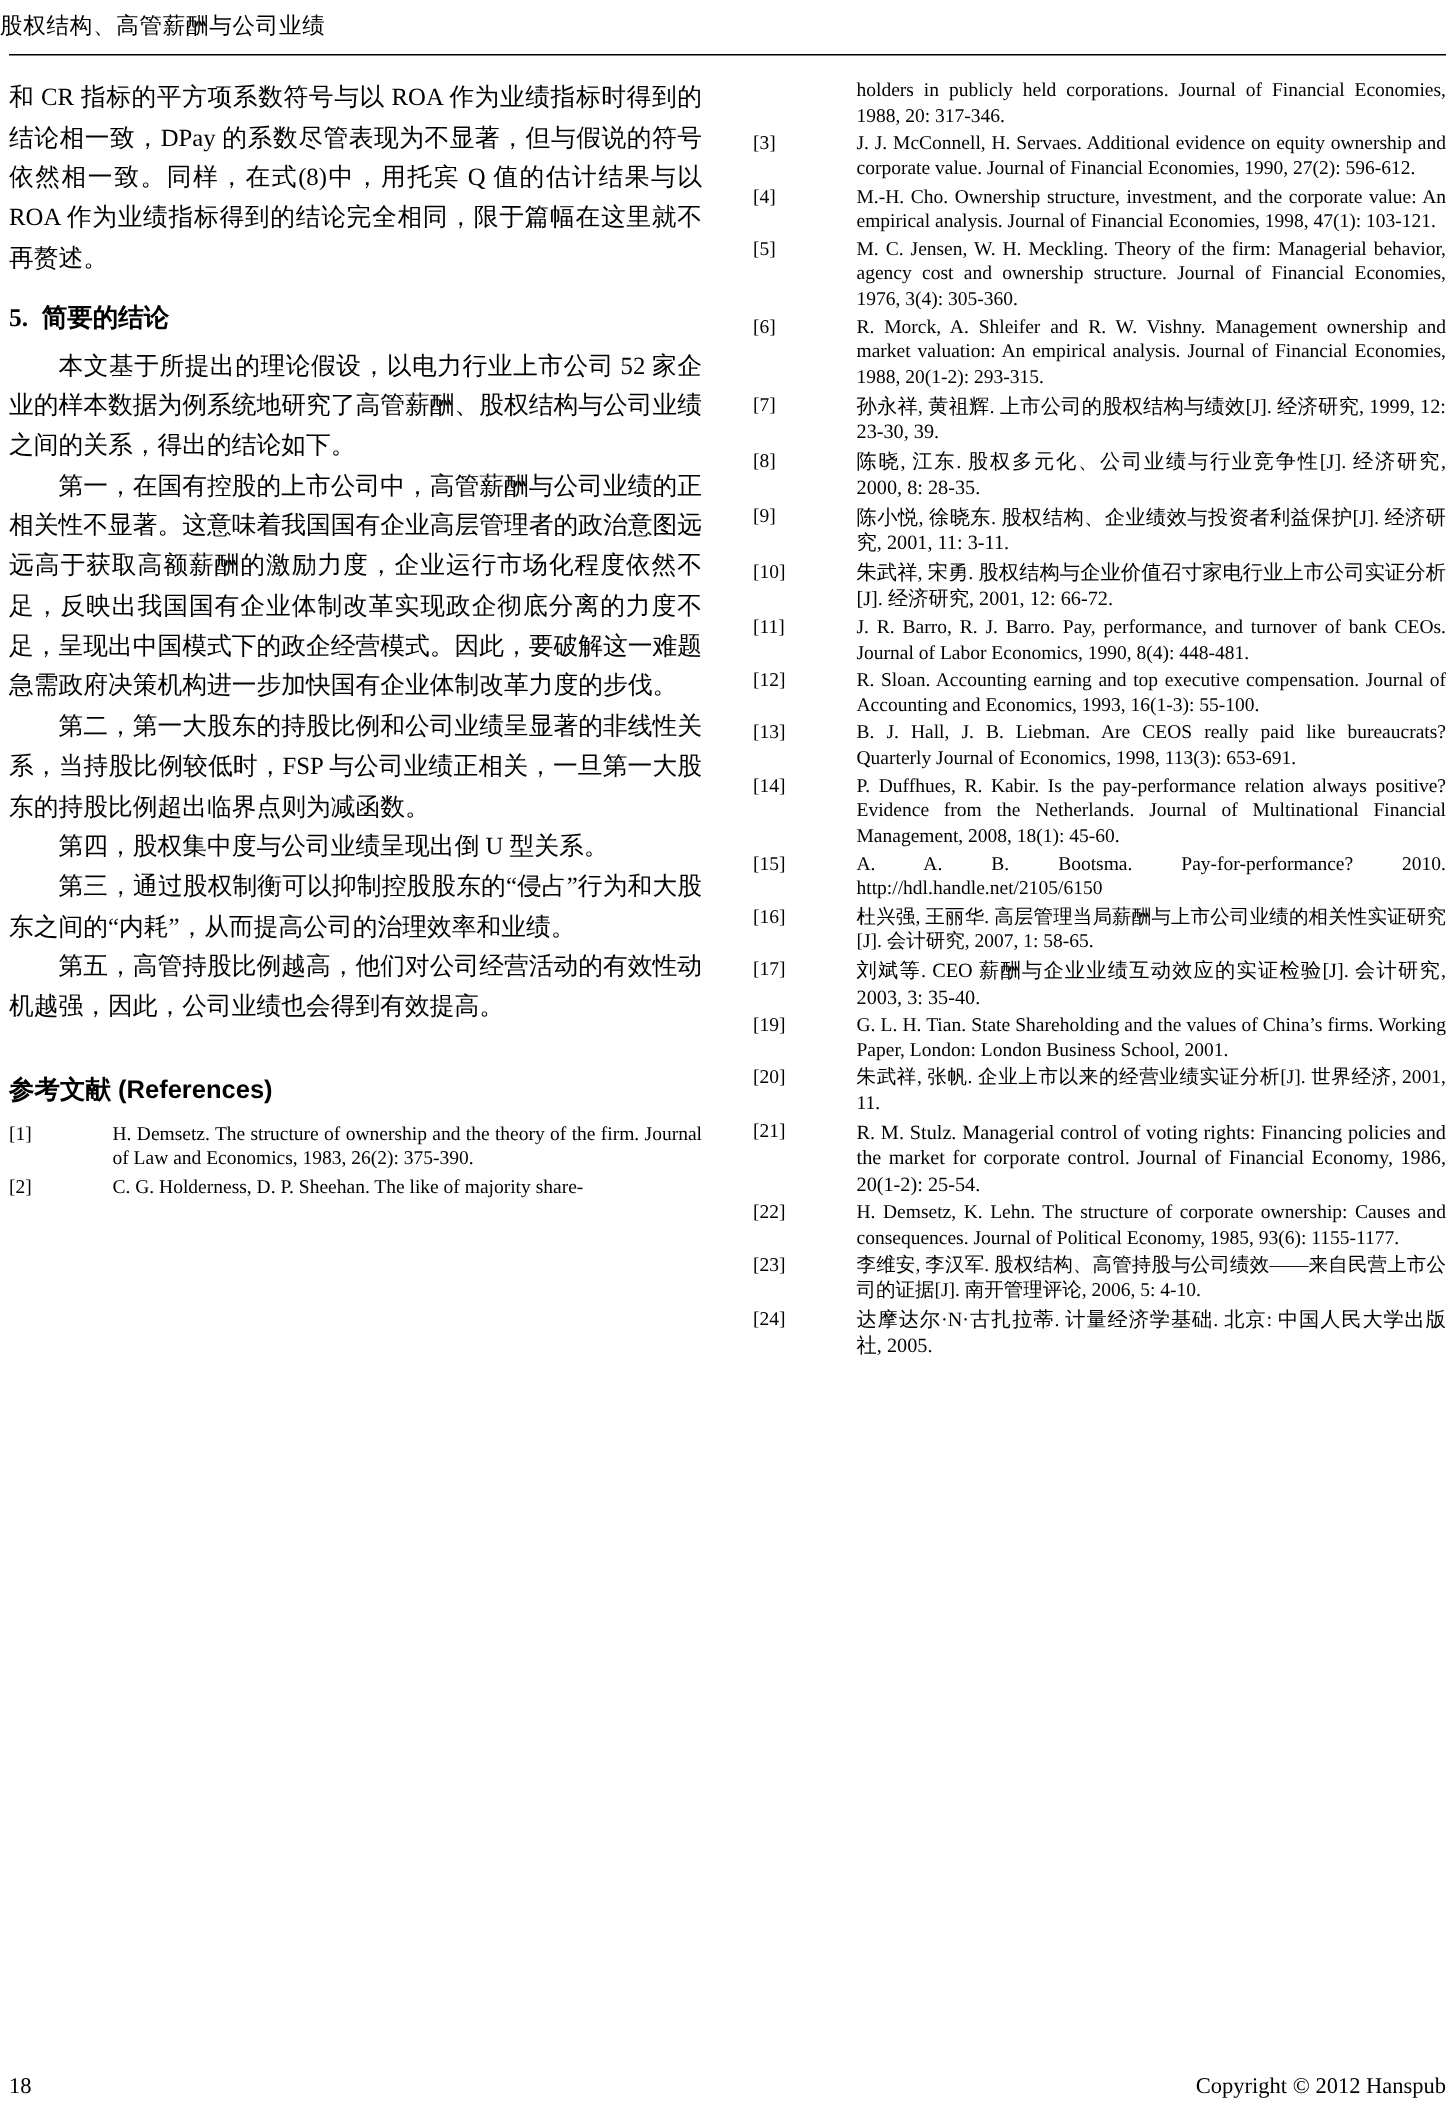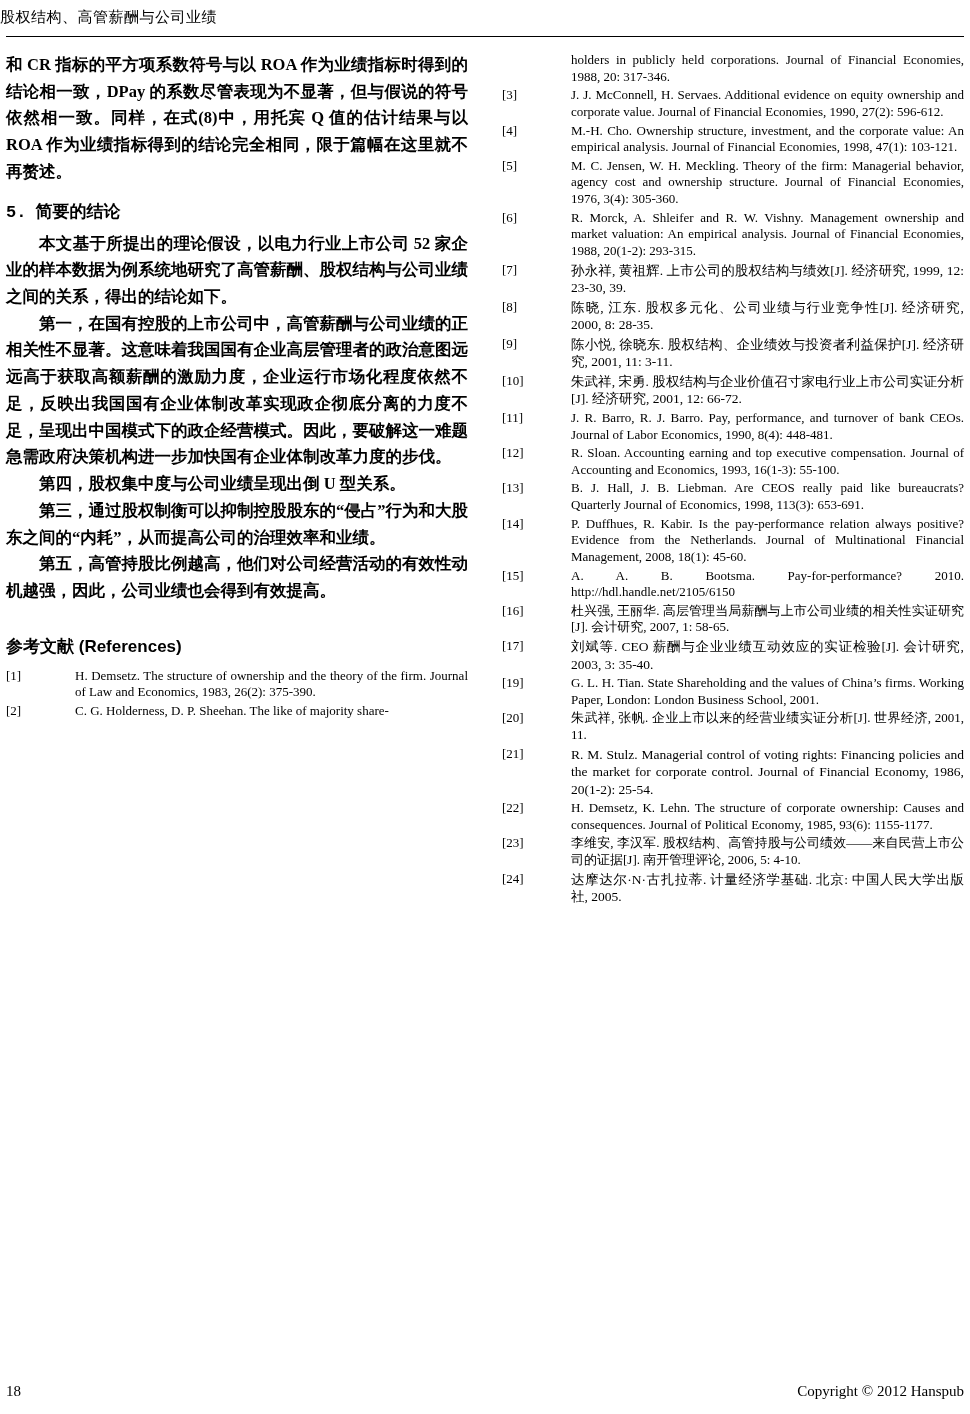--- a/index.html
+++ b/index.html
@@ -52,30 +52,29 @@
     width: 462px;
   }
   
   .zh-p {
     font-size: 16.5px;
     line-height: 1.62;
     text-align: justify;
     text-justify: inter-ideograph;
     margin: 0 0 0 0;
     font-family: "Liberation Serif", serif;
-    font-weight: bold;
   }
   .zh-p.indent {
     text-indent: 33px;
   }
   .sec-head {
     font-size: 17px;
     font-weight: bold;
     margin: 14px 0 8px 0;
-    font-family: Liberation Mono, monospace;
+    font-family: Liberation Serif, serif;
   }
   .sec-head .num {
     margin-right: 9px;
   }
   .ref-head {
     font-size: 17px;
     font-weight: bold;
     margin: 30px 0 10px 0;
     font-family: "Liberation Sans", sans-serif;
   }
@@ -132,20 +131,21 @@
 
     <div class="col">
       <p class="zh-p">和 CR 指标的平方项系数符号与以 ROA 作为业绩指标时得到的结论相一致，DPay 的系数尽管表现为不显著，但与假说的符号依然相一致。同样，在式(8)中，用托宾 Q 值的估计结果与以 ROA 作为业绩指标得到的结论完全相同，限于篇幅在这里就不再赘述。</p>
 
       <div class="sec-head">
         <span class="num">5.</span><span>简要的结论</span>
       </div>
 
       <p class="zh-p indent">本文基于所提出的理论假设，以电力行业上市公司 52 家企业的样本数据为例系统地研究了高管薪酬、股权结构与公司业绩之间的关系，得出的结论如下。</p>
       <p class="zh-p indent">第一，在国有控股的上市公司中，高管薪酬与公司业绩的正相关性不显著。这意味着我国国有企业高层管理者的政治意图远远高于获取高额薪酬的激励力度，企业运行市场化程度依然不足，反映出我国国有企业体制改革实现政企彻底分离的力度不足，呈现出中国模式下的政企经营模式。因此，要破解这一难题急需政府决策机构进一步加快国有企业体制改革力度的步伐。</p>
+      <p class="zh-p indent">第二，第一大股东的持股比例和公司业绩呈显著的非线性关系，当持股比例较低时，FSP 与公司业绩正相关，一旦第一大股东的持股比例超出临界点则为减函数。</p>
       <p class="zh-p indent">第四，股权集中度与公司业绩呈现出倒 U 型关系。</p>
       <p class="zh-p indent">第三，通过股权制衡可以抑制控股股东的“侵占”行为和大股东之间的“内耗”，从而提高公司的治理效率和业绩。</p>
       <p class="zh-p indent">第五，高管持股比例越高，他们对公司经营活动的有效性动机越强，因此，公司业绩也会得到有效提高。</p>
 
       <div class="ref-head">参考文献  (References)</div>
 
       <ul class="ref-list">
         <li class="ref-item">
           <span class="ref-num">[1]</span>
           <span class="ref-text">H. Demsetz. The structure of ownership and the theory of the firm. Journal of Law and Economics, 1983, 26(2): 375-390.</span>

